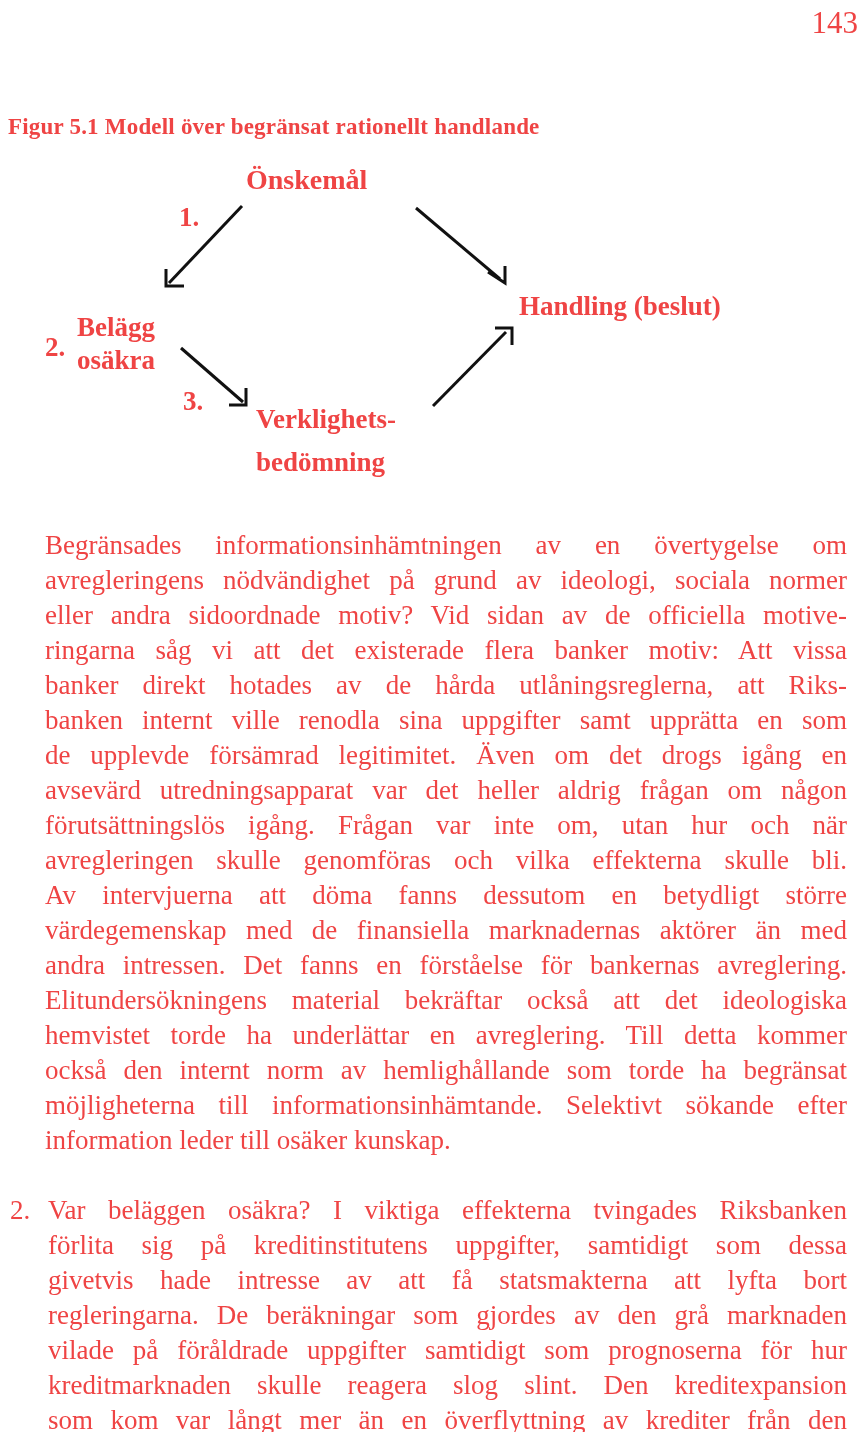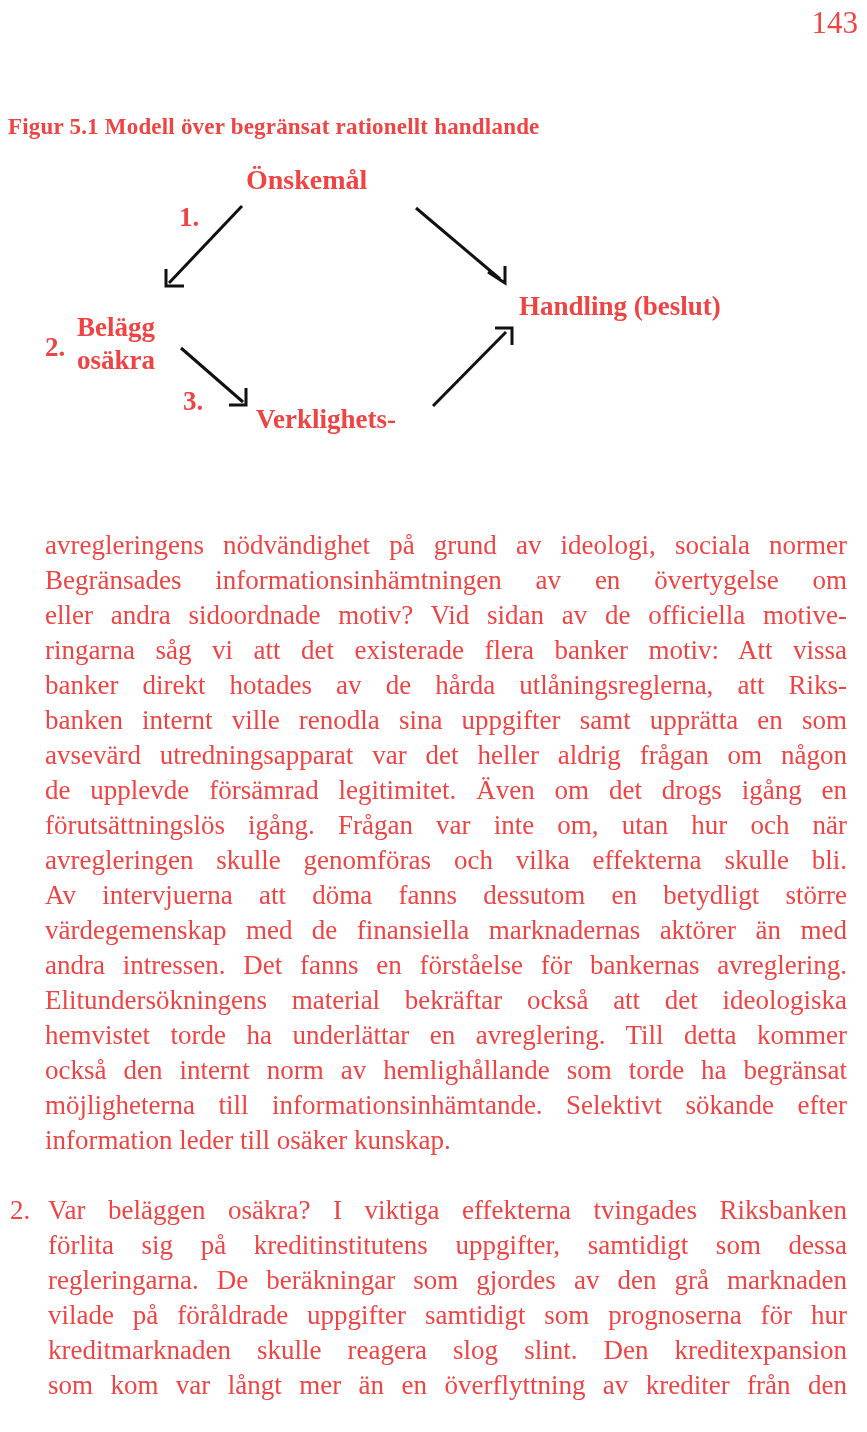--- a/index.html
+++ b/index.html
@@ -83,50 +83,52 @@
 
     <div class="dnode node-belagg" style="left:77px; top:151px;">
       <div>Belägg</div>
       <div>osäkra</div>
     </div>
 
     <div class="dnum" style="left:183px; top:226px;">3.</div>
 
     <div class="dnode node-verklighets" style="left:256px; top:238px;">
       <div>Verklighets-</div>
+      <div>bedömning</div>
     </div>
 
     <div class="dnode" style="left:519px; top:130px;">Handling (beslut)</div>
   </div>
 
   <div class="para" id="paragraph1">
+      <div class="tline">Begränsades informationsinhämtningen av en övertygelse om</div>
       <div class="tline">avregleringens nödvändighet på grund av ideologi, sociala normer</div>
-      <div class="tline">Begränsades informationsinhämtningen av en övertygelse om</div>
       <div class="tline">eller andra sidoordnade motiv? Vid sidan av de officiella motive-</div>
       <div class="tline">ringarna såg vi att det existerade flera banker motiv: Att vissa</div>
       <div class="tline">banker direkt hotades av de hårda utlåningsreglerna, att Riks-</div>
       <div class="tline">banken internt ville renodla sina uppgifter samt upprätta en som</div>
+      <div class="tline">de upplevde försämrad legitimitet. Även om det drogs igång en</div>
       <div class="tline">avsevärd utredningsapparat var det heller aldrig frågan om någon</div>
-      <div class="tline">de upplevde försämrad legitimitet. Även om det drogs igång en</div>
       <div class="tline">förutsättningslös igång. Frågan var inte om, utan hur och när</div>
       <div class="tline">avregleringen skulle genomföras och vilka effekterna skulle bli.</div>
       <div class="tline">Av intervjuerna att döma fanns dessutom en betydligt större</div>
       <div class="tline">värdegemenskap med de finansiella marknadernas aktörer än med</div>
       <div class="tline">andra intressen. Det fanns en förståelse för bankernas avreglering.</div>
       <div class="tline">Elitundersökningens material bekräftar också att det ideologiska</div>
       <div class="tline">hemvistet torde ha underlättar en avreglering. Till detta kommer</div>
       <div class="tline">också den internt norm av hemlighållande som torde ha begränsat</div>
       <div class="tline">möjligheterna till informationsinhämtande. Selektivt sökande efter</div>
       <div class="tline">information leder till osäker kunskap.</div>
     </div>
 
   <div class="item2-number">2.</div>
 
   <div class="item2-lines">
       <div class="tline">Var beläggen osäkra? I viktiga effekterna tvingades Riksbanken</div>
       <div class="tline">förlita sig på kreditinstitutens uppgifter, samtidigt som dessa</div>
+      <div class="tline">givetvis hade intresse av att få statsmakterna att lyfta bort</div>
       <div class="tline">regleringarna. De beräkningar som gjordes av den grå marknaden</div>
       <div class="tline">vilade på föråldrade uppgifter samtidigt som prognoserna för hur</div>
       <div class="tline">kreditmarknaden skulle reagera slog slint. Den kreditexpansion</div>
       <div class="tline">som kom var långt mer än en överflyttning av krediter från den</div>
     </div>
 
 </div>
 
 </body></html>

